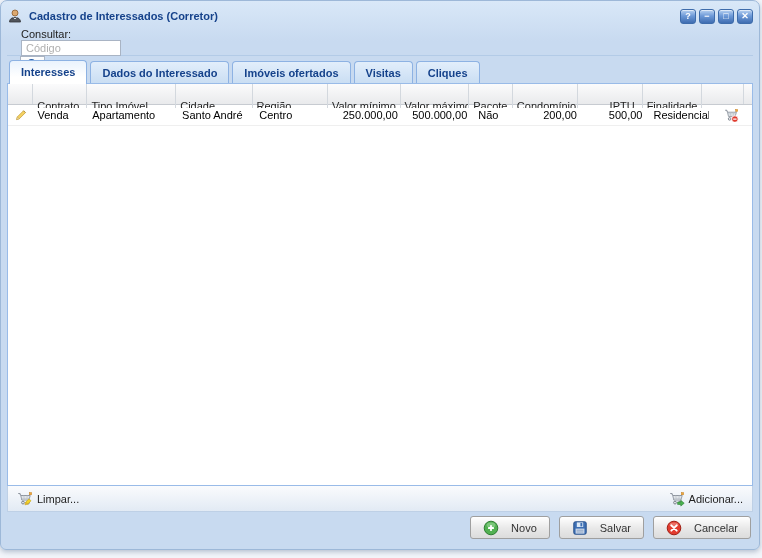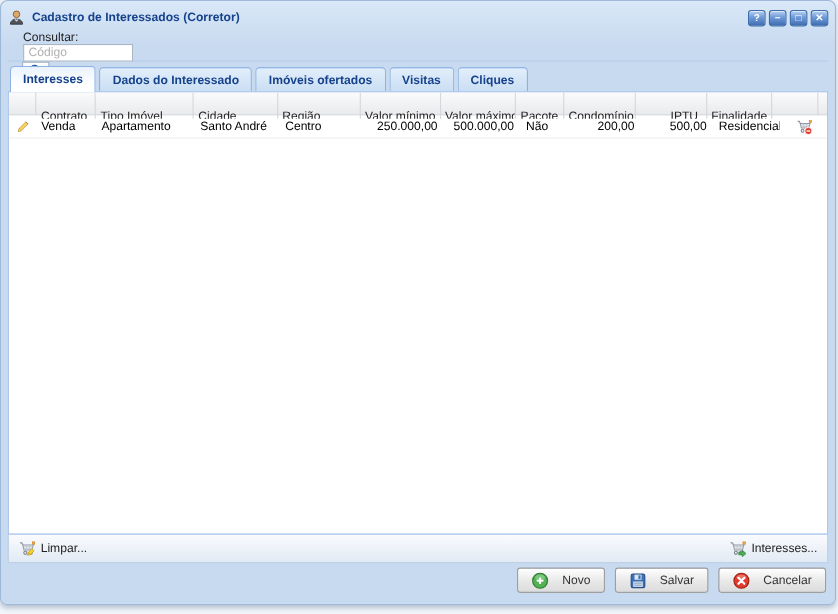--- a/index.html
+++ b/index.html
@@ -224,21 +224,21 @@
       <span>Limpar...</span>
     </span>
     <span class="spacer"></span>
     <span class="flat-btn">
       <span class="tb-icon">
         <svg viewBox="0 0 16 16" width="16" height="16">
           <use href="#cart-base"></use>
           <path d="M8.6 11h3.2V9.3l3.4 2.9-3.4 2.9v-1.7H8.6z" fill="#49b14f" stroke="#2c7f34" stroke-width=".6"></path>
         </svg>
       </span>
-      <span>Interesses...</span>
+      <span>Adicionar...</span>
     </span>
   </div>
 
   <div class="footer">
     <span class="btn btn-novo">
       <span class="tb-icon">
         <svg viewBox="0 0 16 16" width="16" height="16">
           <circle cx="8" cy="8" r="6.8" fill="#52b152" stroke="#2e7d32"></circle>
           <ellipse cx="8" cy="5" rx="4.4" ry="2.6" fill="#8ed08e" opacity=".7"></ellipse>
           <rect x="5" y="7.1" width="6" height="1.8" rx=".4" fill="#fff"></rect>

